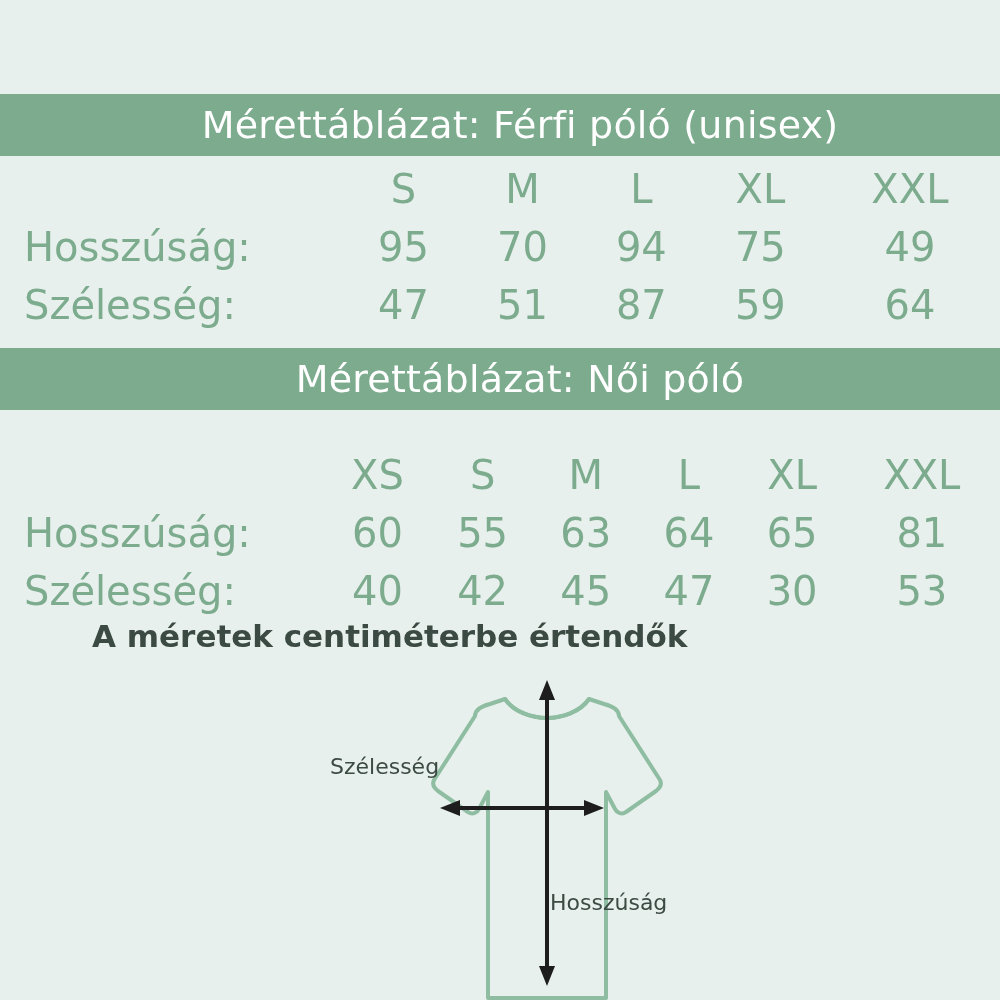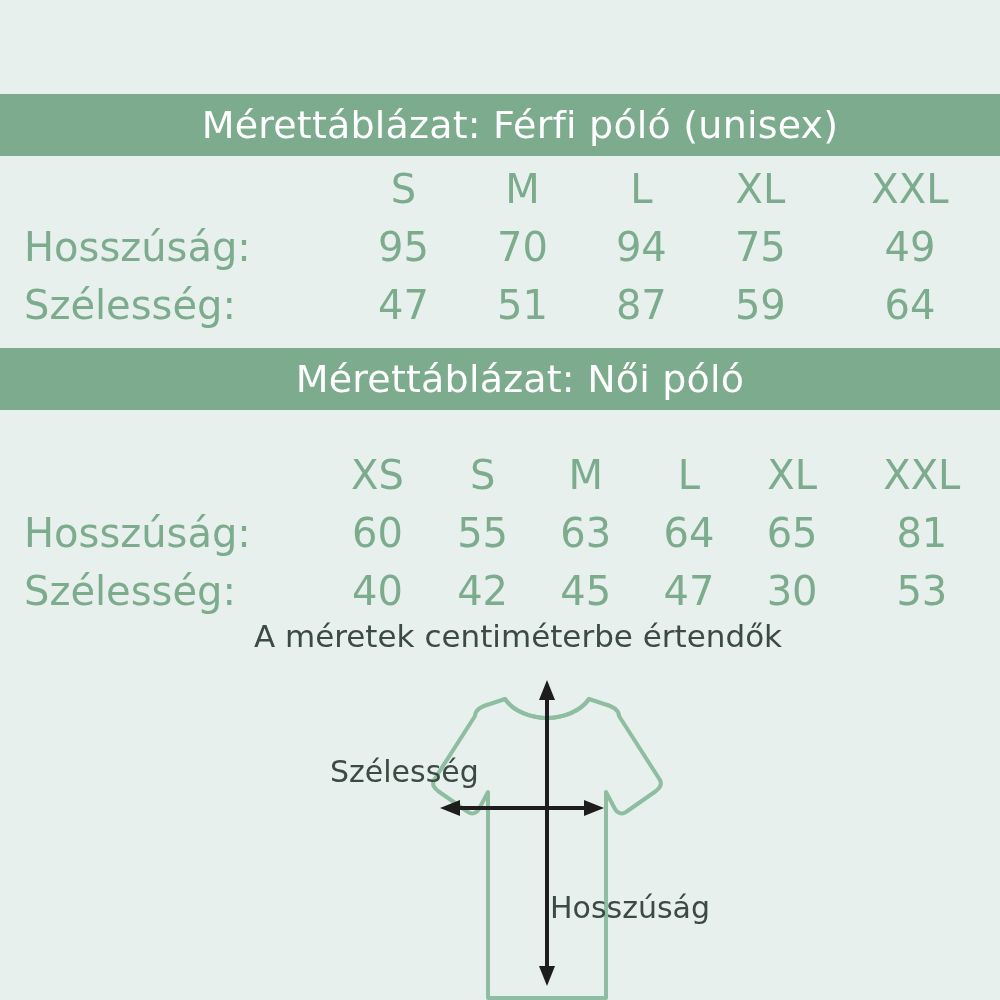--- a/index.html
+++ b/index.html
@@ -66,40 +66,41 @@
   #table-men .rowlabel { width: 320px; }
   #table-men td, #table-men th { line-height: 58px; }
   #table-women td, #table-women th { line-height: 58px; }
 
   
   #note {
     position: absolute;
     top: 618px;
     left: 0;
     width: 1000px;
-    text-align: center;
+    text-align: left;
     font-size: 31px;
     color: #3c4a44;
-    padding-left: 36px;
+    padding-left: 92px;
     box-sizing: border-box;
+    font-weight: bold;
   }
 
   
   #diagram {
     position: absolute;
     left: 300px;
     top: 668px;
     width: 700px;
     height: 332px;
   }
   #diagram svg { display: block; }
 
   .lbl {
     position: absolute;
-    font-size: 30px;
+    font-size: 22px;
     color: #3c4a44;
     white-space: nowrap;
   }
   #label-width { left: 30px; top: 86px; }
   #label-length { left: 250px; top: 222px; text-align: center; }
 </style>
 </head>
 <body>
 
 <div class="page">

